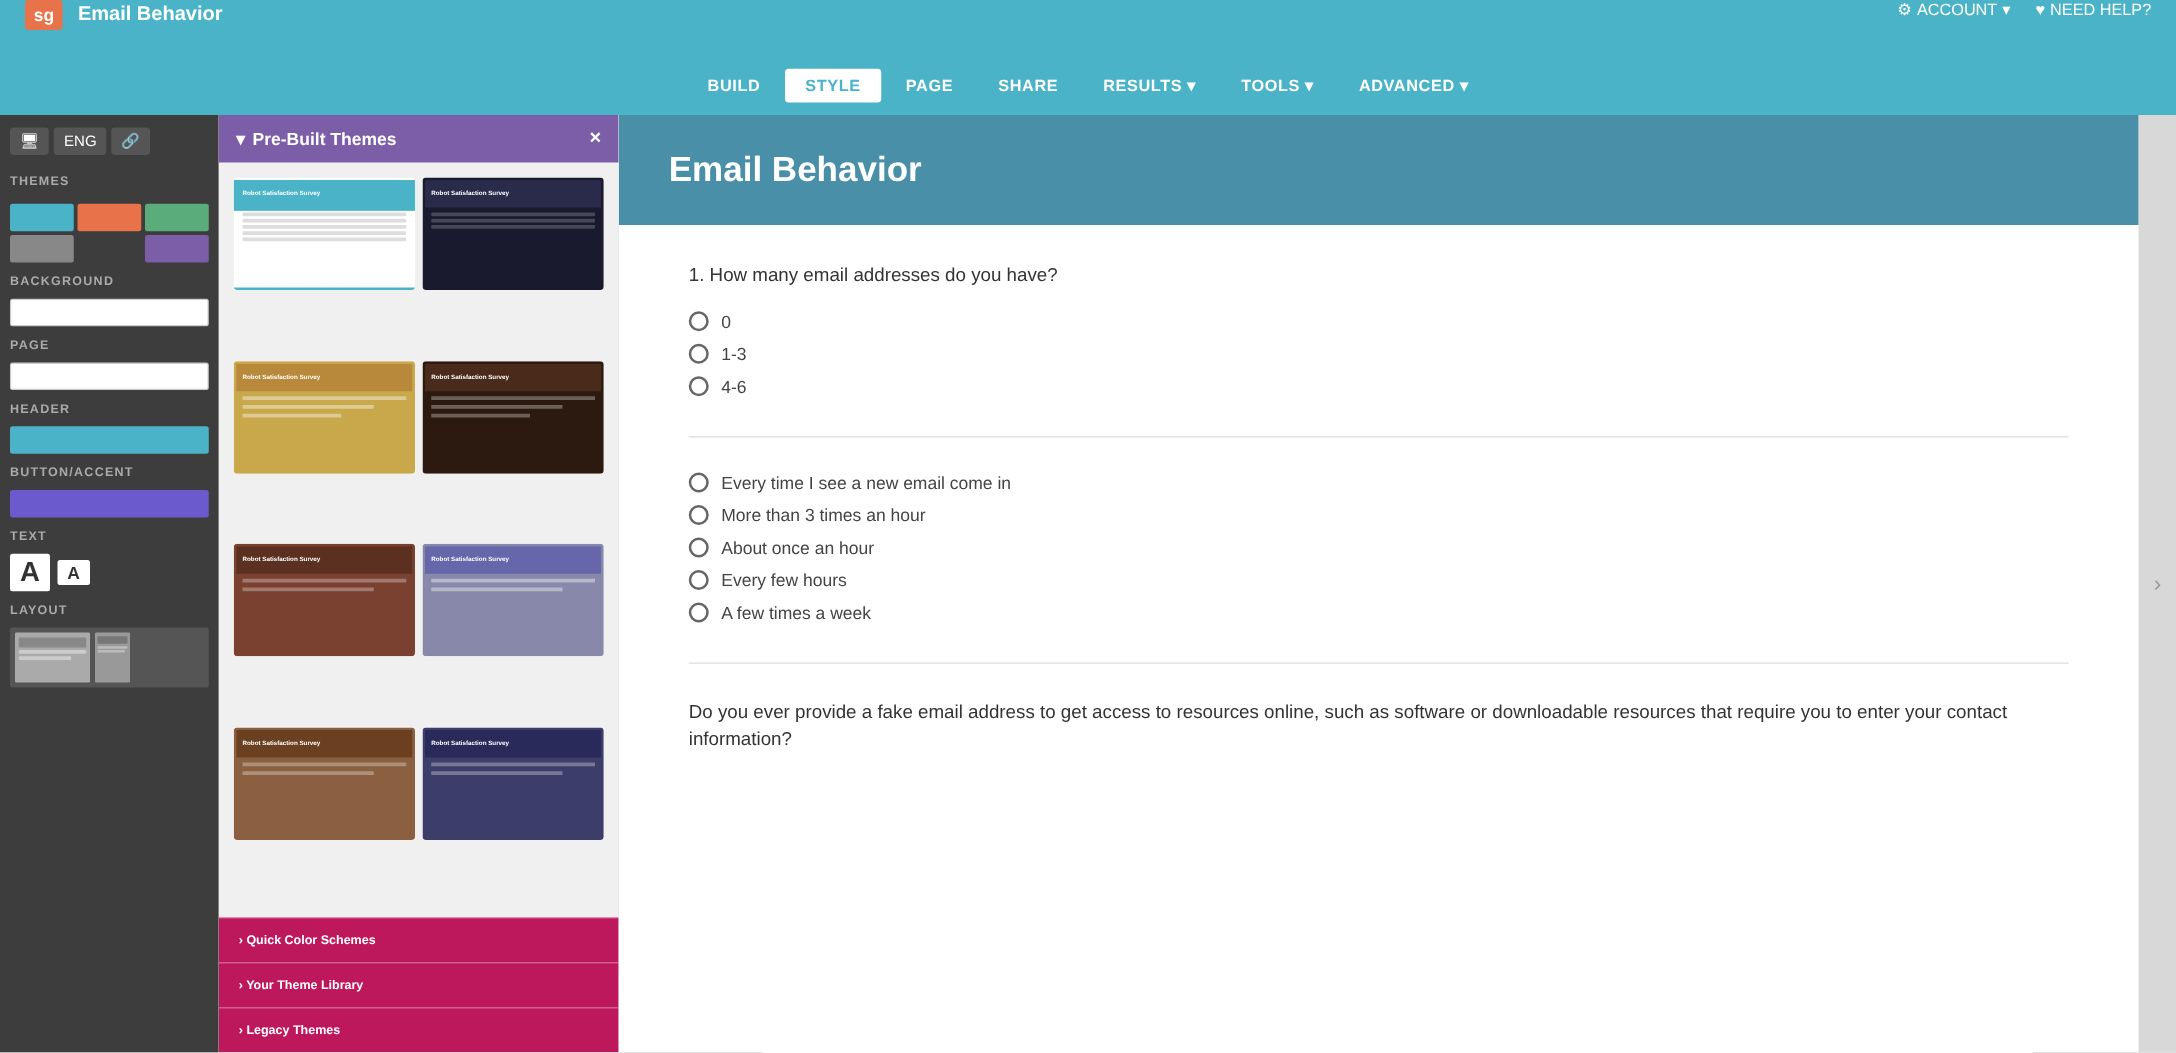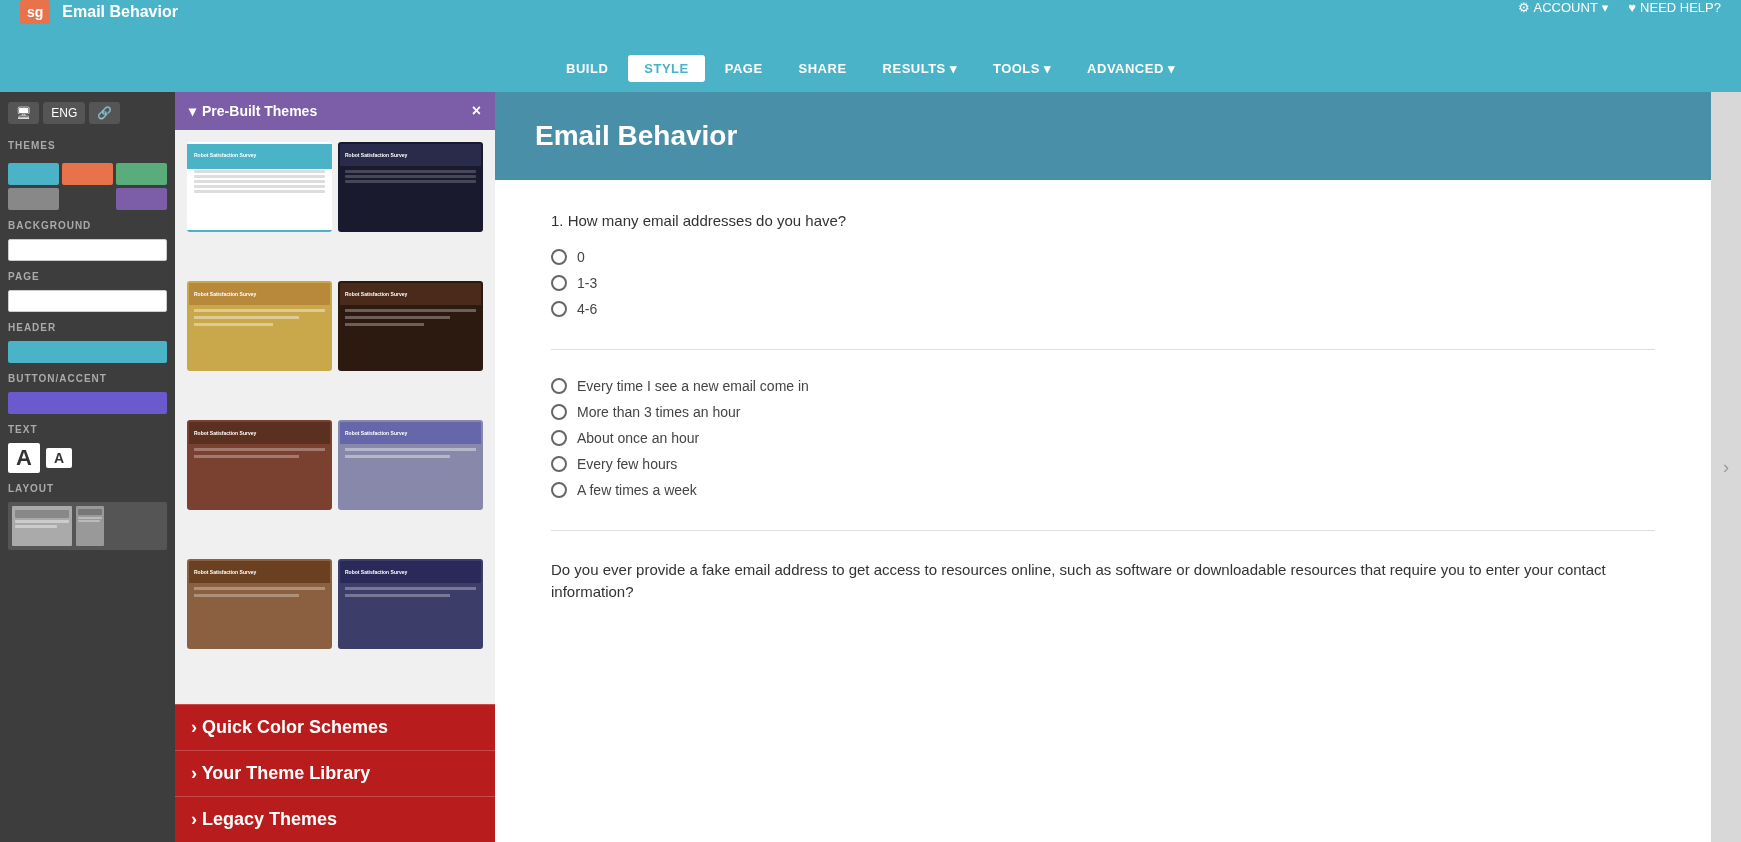--- a/index.html
+++ b/index.html
@@ -229,24 +229,24 @@
     
     .thumb-1 { background: linear-gradient(180deg, #4ab3c8 25px, white 25px); }
     .thumb-2 { background: #1a1a2e; }
 
     
     .themes-accordion {
       display: flex;
       flex-direction: column;
     }
     .accordion-item {
-      background: #b91c1c;
+      background: #be185d;
       color: white;
       padding: 12px 16px;
-      font-size: 18px;
+      font-size: 10px;
       font-weight: bold;
       cursor: pointer;
       border-top: 1px solid rgba(255,255,255,0.2);
       display: flex;
       align-items: center;
       gap: 6px;
     }
 
     
     #content-area {

